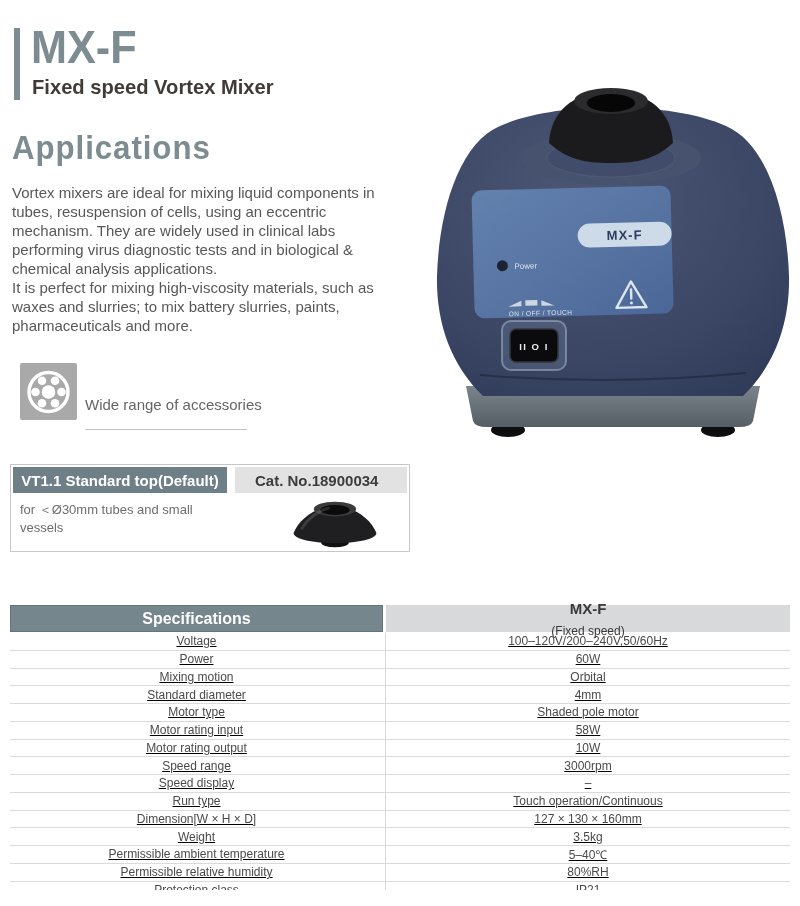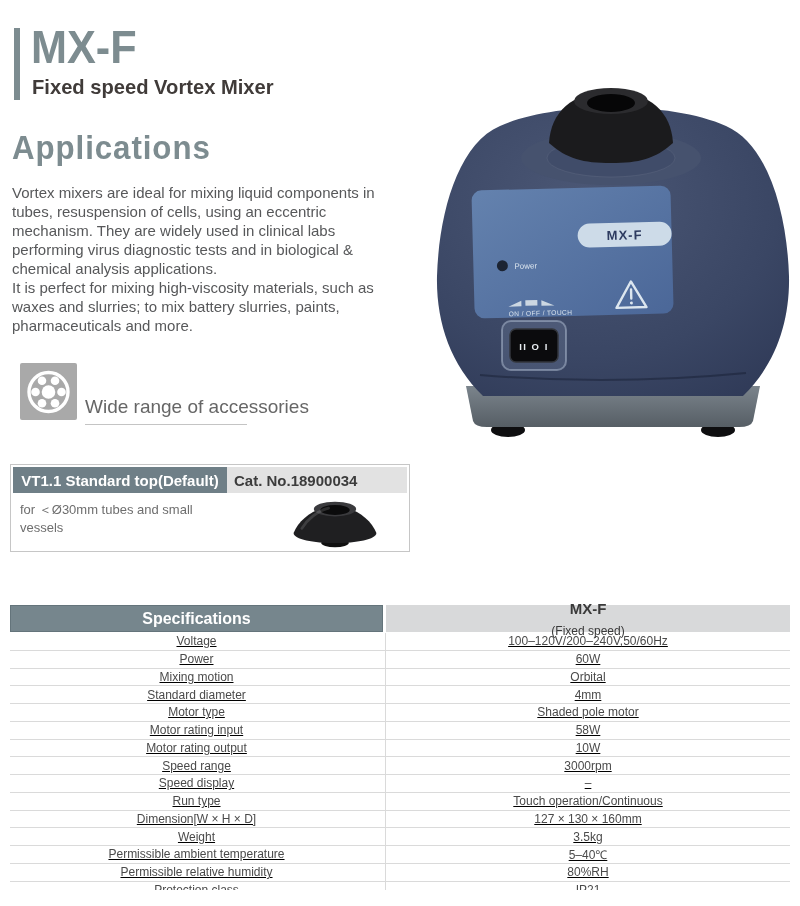--- a/index.html
+++ b/index.html
@@ -14,30 +14,30 @@
              color:#403b39;transform:scaleX(.96);transform-origin:left top;white-space:nowrap;}
 
   
   .applications{position:absolute;left:12px;top:128px;font-size:34px;font-weight:bold;
                 color:#7d8c90;letter-spacing:1px;transform:scaleX(.92);transform-origin:left top;}
   .intro{position:absolute;left:12px;top:183px;width:380px;font-size:15px;line-height:19px;color:#57585a;}
   .intro p{margin:0;}
 
   
   .acc-icon{position:absolute;left:20px;top:363px;}
-  .acc-label{position:absolute;left:85px;top:396px;width:162px;font-size:19px;color:#666;
-             padding-bottom:6px;border-bottom:1px solid #c4c4c4;white-space:nowrap;}
+  .acc-label{position:absolute;left:85px;top:396px;width:162px;font-size:15px;color:#666;
+             padding-bottom:16px;border-bottom:1px solid #c4c4c4;white-space:nowrap;}
 
   
   .vt-box{position:absolute;left:10px;top:464px;width:398px;height:86px;border:1px solid #c6c6c6;background:#fff;}
-  .vt-head{display:flex;height:26px;margin:2px;}
+  .vt-head{display:flex;height:26px;margin:2px;gap:8px;}
   .vt-head-left{width:214px;background:#6f7f87;color:#fff;font-weight:bold;font-size:15px;
                 display:flex;align-items:center;justify-content:center;white-space:nowrap;transform:none;}
   .vt-head-right{flex:1;background:#e2e2e2;color:#3c3c3c;font-weight:bold;font-size:15px;
-                 display:flex;align-items:center;padding-left:7px;white-space:nowrap;}
+                 display:flex;align-items:center;padding-left:20px;white-space:nowrap;}
   .vt-desc{position:absolute;left:9px;top:36px;width:212px;font-size:13px;line-height:1.35;color:#6e6e6e;}
   .vt-img{position:absolute;left:278px;top:28px;}
 
   
   .spec-table{position:absolute;left:10px;top:605px;width:780px;}
   .spec-head{display:flex;height:27px;}
   .spec-head-left{width:373px;background:#76868d;border:1px solid #64747b;box-sizing:border-box;
                   color:#fff;font-size:16px;font-weight:bold;display:flex;align-items:center;justify-content:center;}
   .spec-head-gap{width:3px;background:#fff;}
   .spec-head-right{flex:1;background:#d8d9da;display:flex;flex-direction:column;align-items:center;justify-content:center;line-height:1;}

